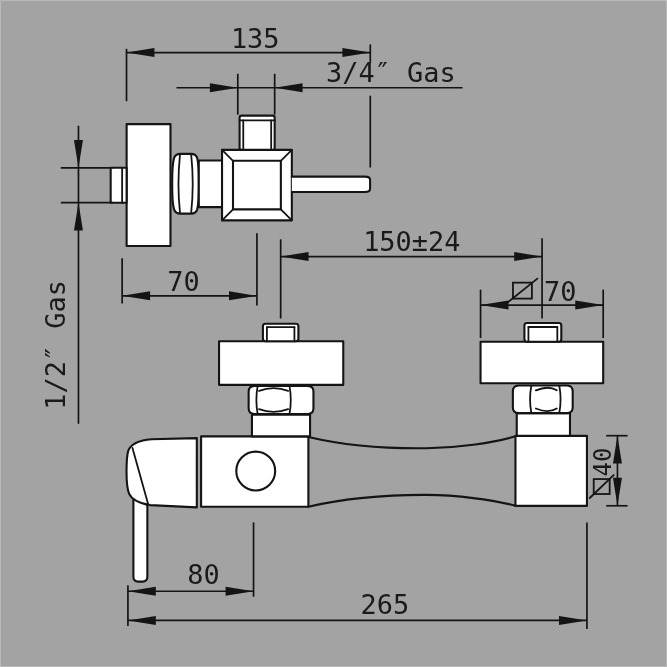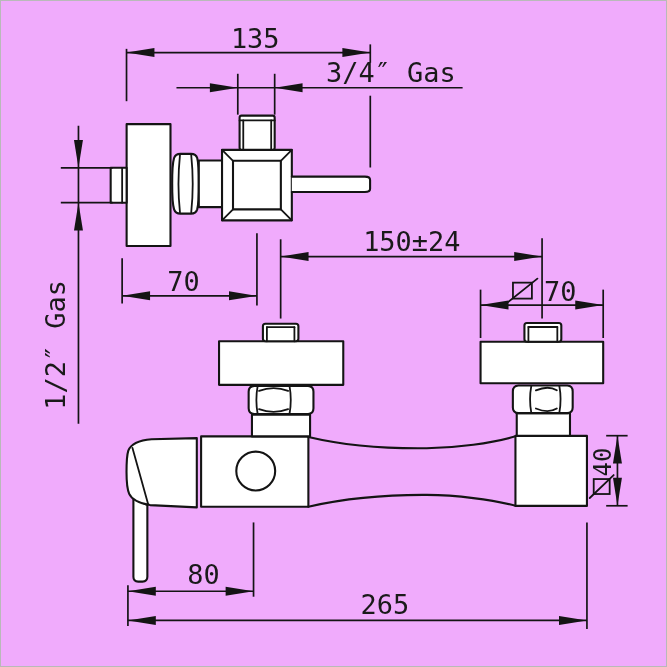--- a/index.html
+++ b/index.html
@@ -1,20 +1,20 @@
 <!DOCTYPE html>
 <html><head>
 <meta charset="utf-8">
 <style>
   html,body{margin:0;padding:0;background:#fff;}
   .canvas{
     position:relative;
     width:665px;height:665px;
     border:1px solid #b9b9b9;
-    background:#f0abfc;
+    background:#a3a3a3;
     overflow:hidden;
   }
   svg{display:block;}
   .part{fill:#ffffff;stroke:#141414;stroke-width:2.1;stroke-linejoin:round;stroke-linecap:round;}
   .pline{fill:none;stroke:#141414;stroke-width:2.1;stroke-linejoin:round;stroke-linecap:round;}
   .pline-thin{fill:none;stroke:#141414;stroke-width:1.8;stroke-linecap:round;}
   .dim{fill:none;stroke:#141414;stroke-width:1.7;stroke-linecap:butt;}
   .arrow{fill:#141414;stroke:none;}
   text{fill:#1a1a1a;font-family:"DejaVu Sans Mono","DejaVu Sans",monospace;}
   .dtxt{font-size:27px;}

